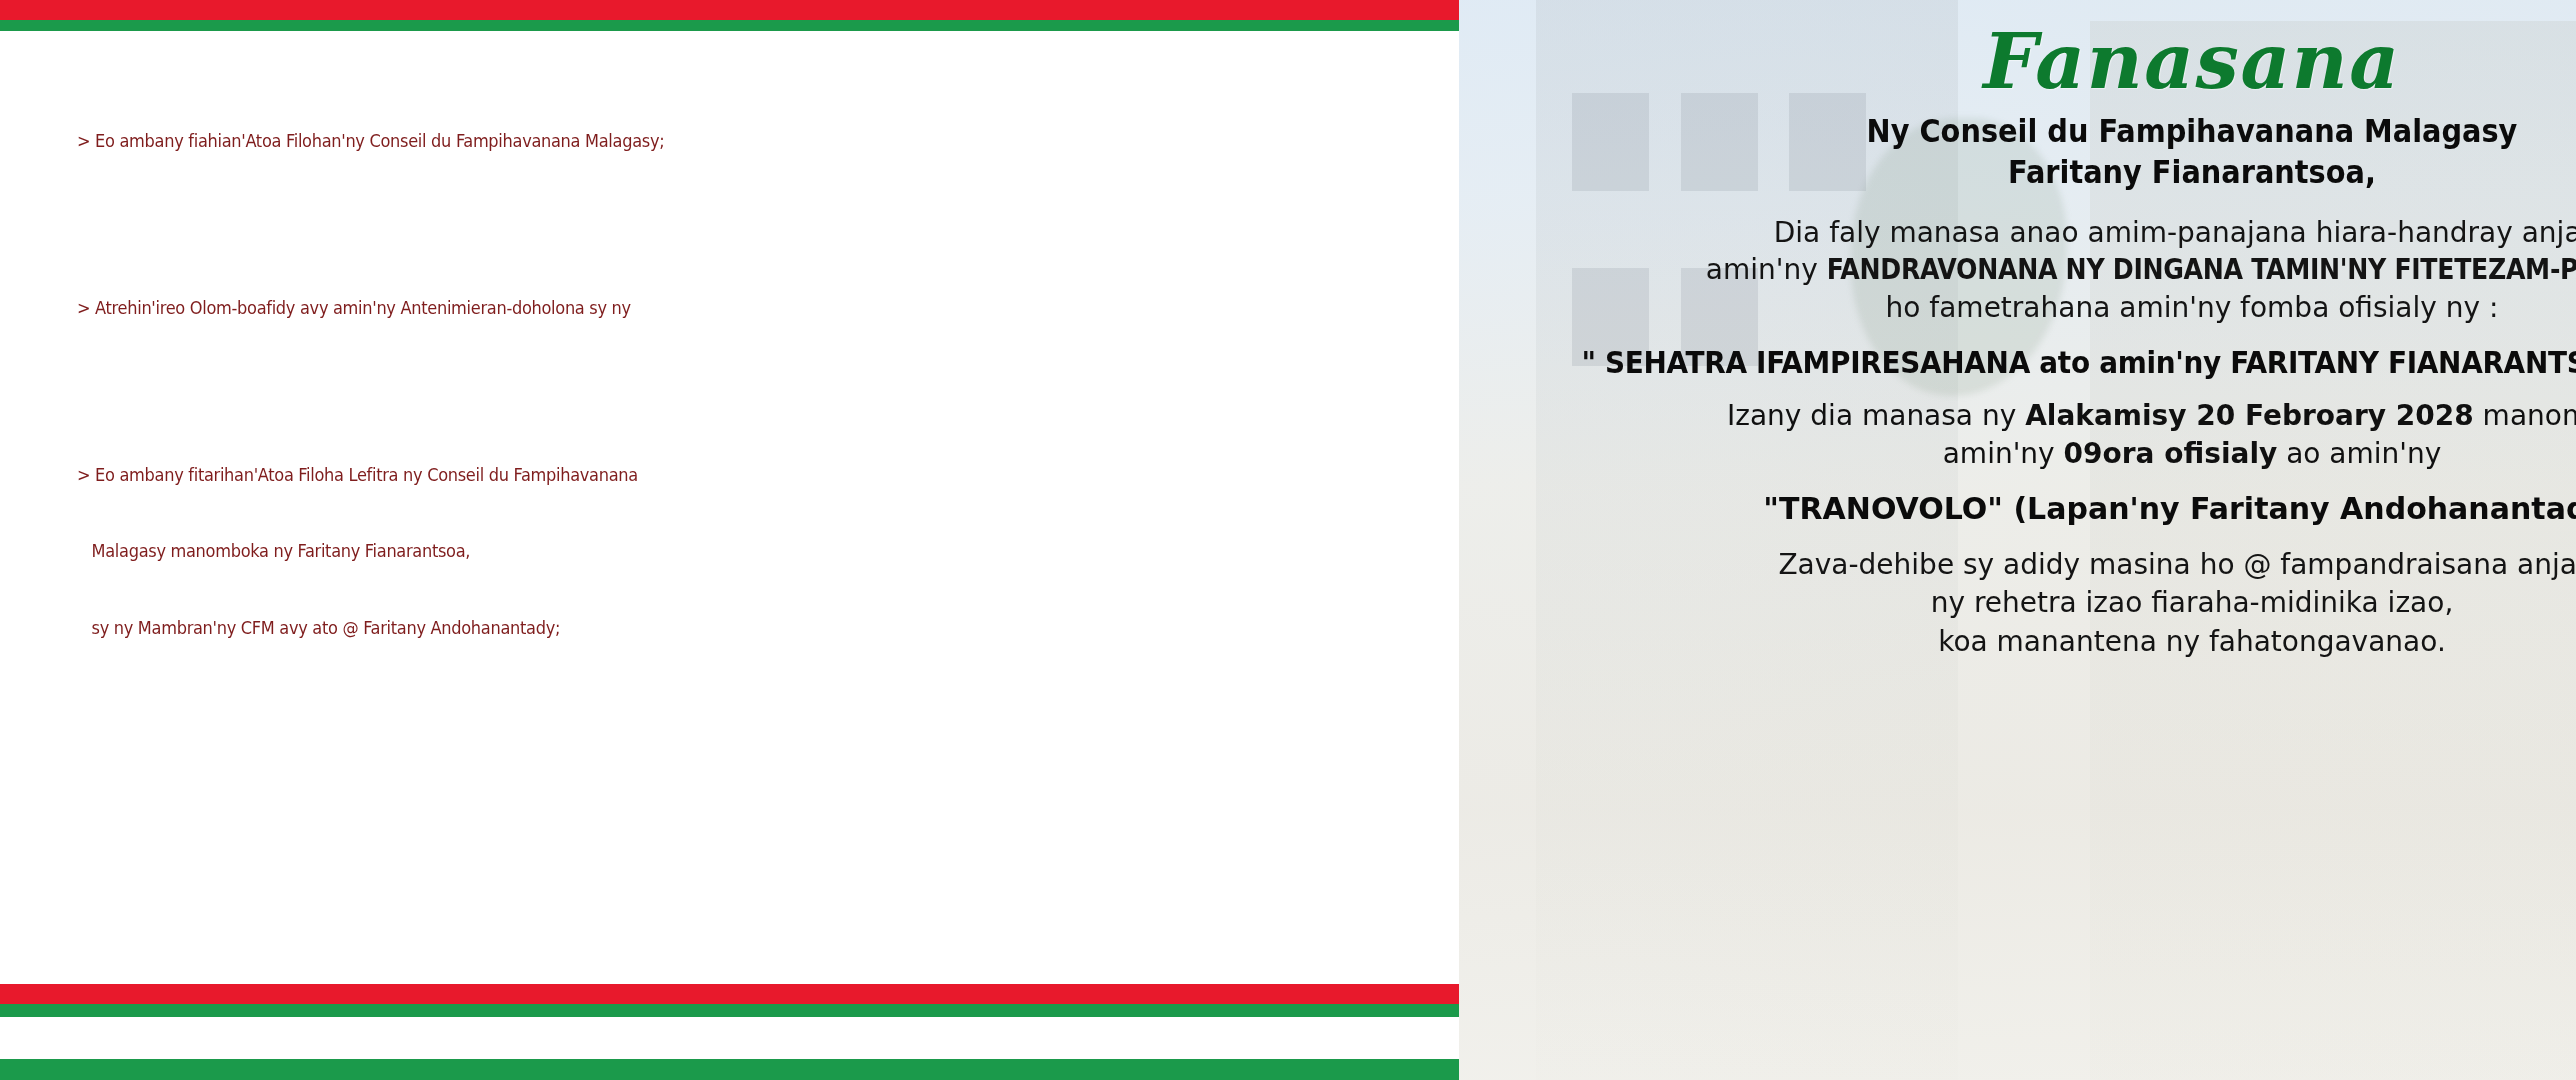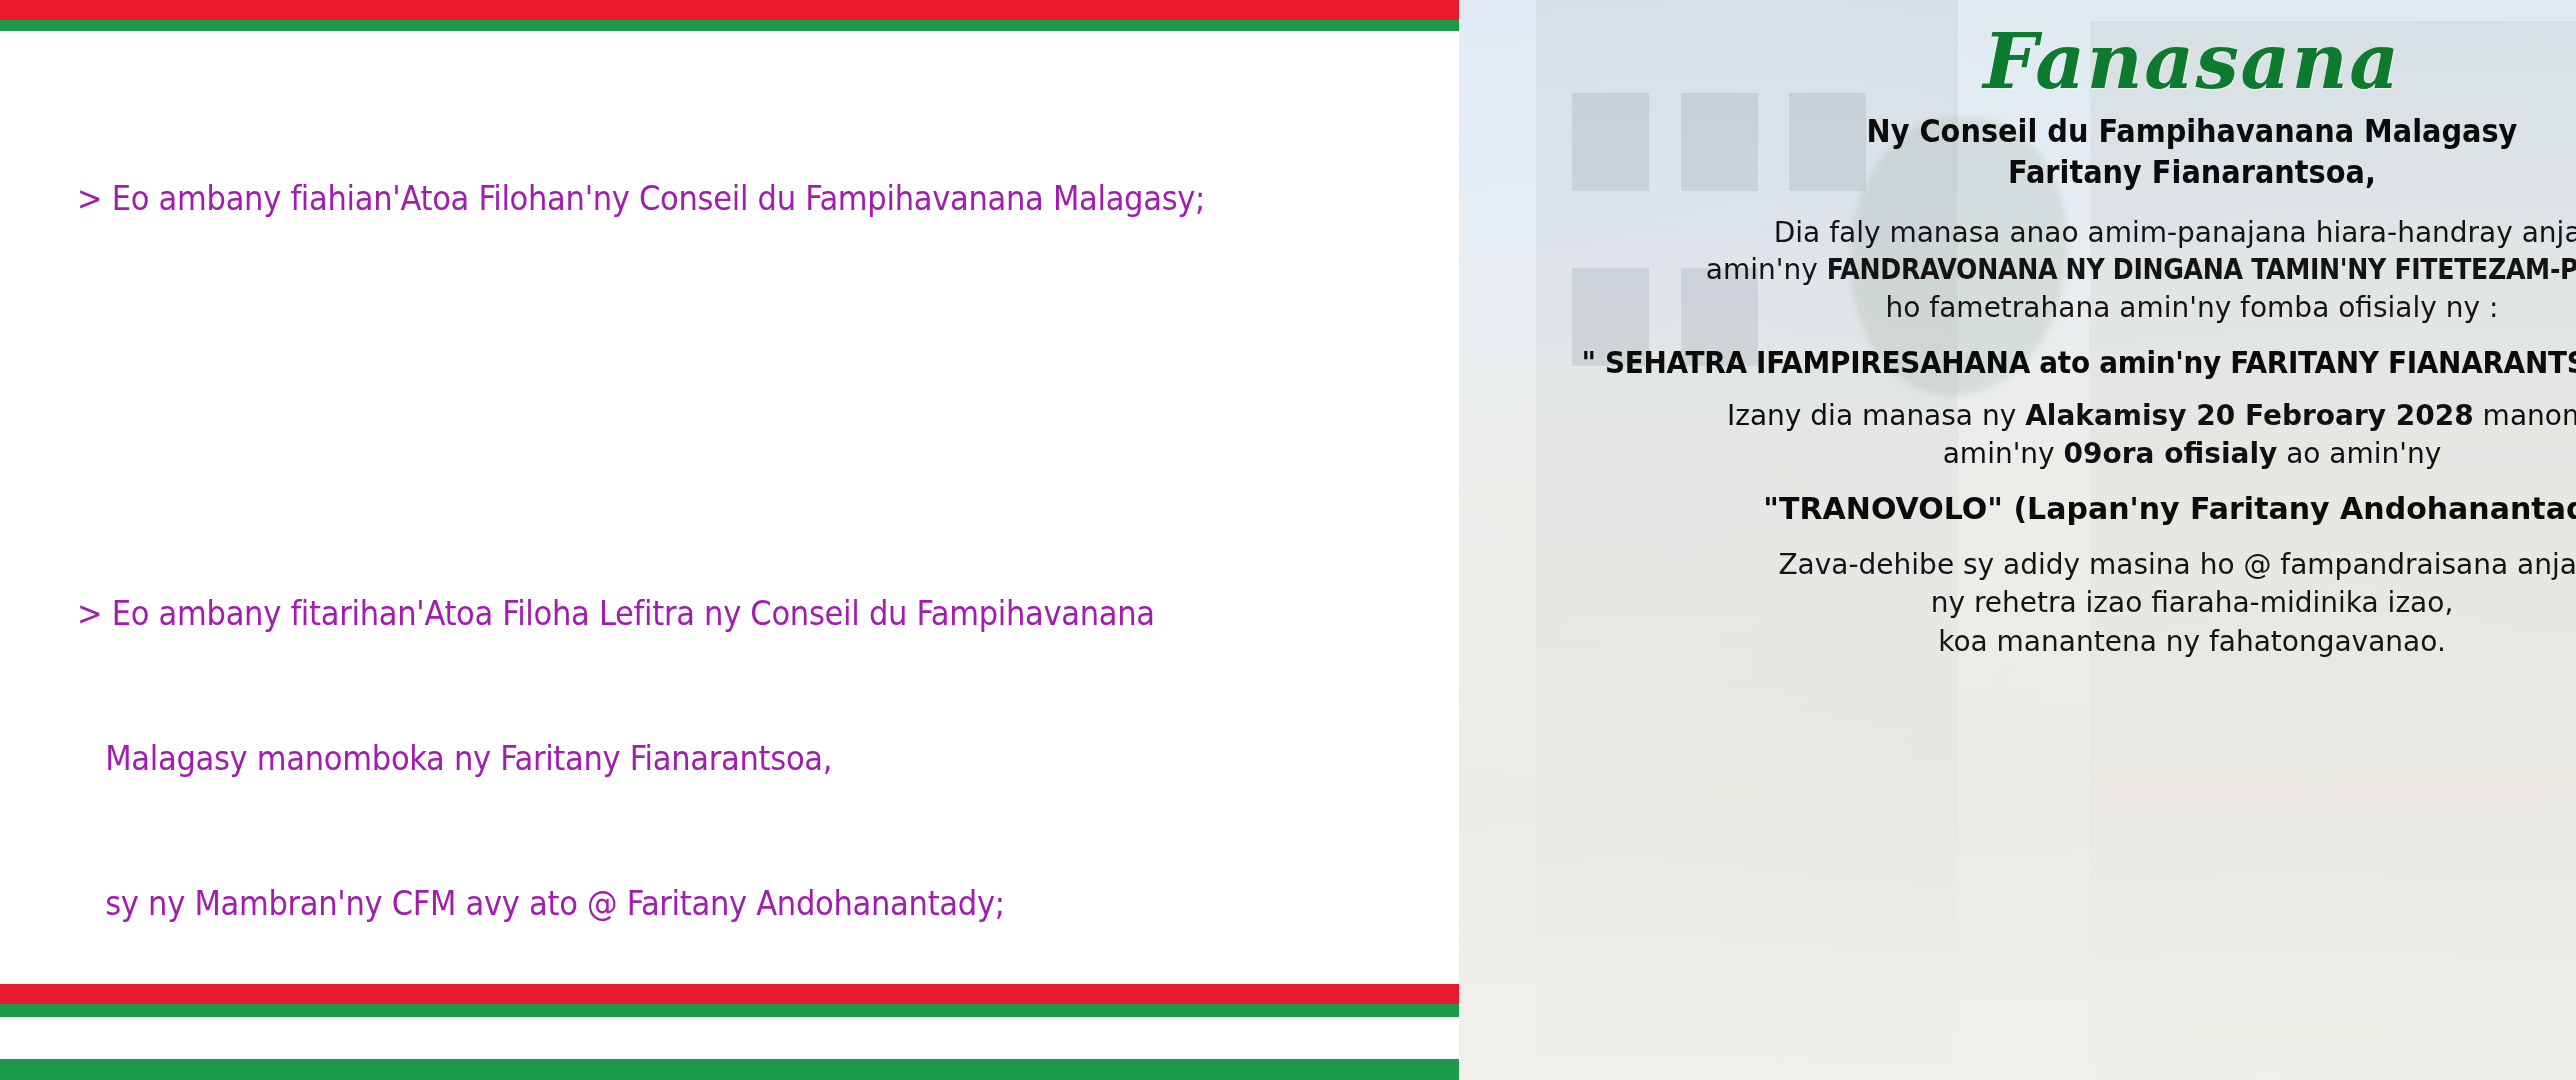--- a/index.html
+++ b/index.html
@@ -46,23 +46,23 @@
   .bar-bot-green2 { top: 1059px; height: 21.6px; }
 
   .left-content {
     position: absolute;
     top: 77px;
     left: 77px;
     width: 1340px;
   }
   .bullet-block {
     margin-bottom: 39px;
-    color: #a21caf;
-    font-family: "DejaVu Sans", sans-serif;
-    font-size: 34px;
+    color: #7f1d1d;
+    font-family: "DejaVu Sans", sans-serif;
+    font-size: 18px;
     line-height: 1.42;
     font-stretch: condensed;
     letter-spacing: -0.3px;
     white-space: pre;
   }
   .bullet-block .line { display: block; }
 
   
   .right-panel {
     position: relative;
@@ -196,20 +196,21 @@
     <div class="bar bar-red bar-top-red"></div>
     <div class="bar bar-green bar-top-green"></div>
 
     <div class="left-content">
 
       <div class="bullet-block">
         <span class="line">&gt; Eo ambany fiahian'Atoa Filohan'ny Conseil du Fampihavanana Malagasy;</span>
       </div>
 
       <div class="bullet-block">
+        <span class="line">&gt; Atrehin'ireo Olom-boafidy avy amin'ny Antenimieran-doholona sy ny</span>
       </div>
 
       <div class="bullet-block">
         <span class="line">&gt; Eo ambany fitarihan'Atoa Filoha Lefitra ny Conseil du Fampihavanana</span>
         <span class="line">   Malagasy manomboka ny Faritany Fianarantsoa,</span>
         <span class="line">   sy ny Mambran'ny CFM avy ato @ Faritany Andohanantady;</span>
       </div>
 
     </div>
 

